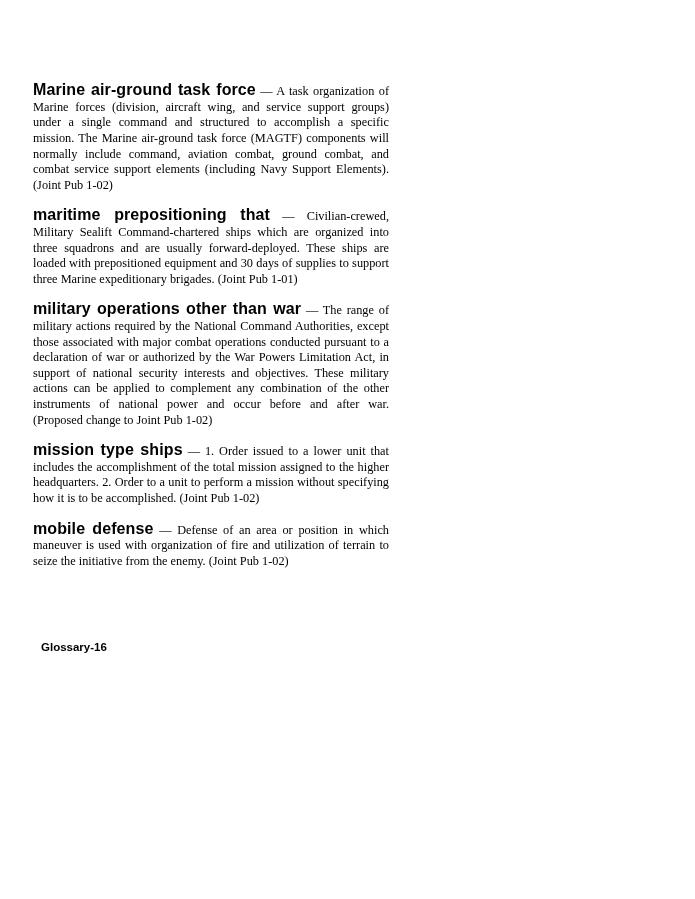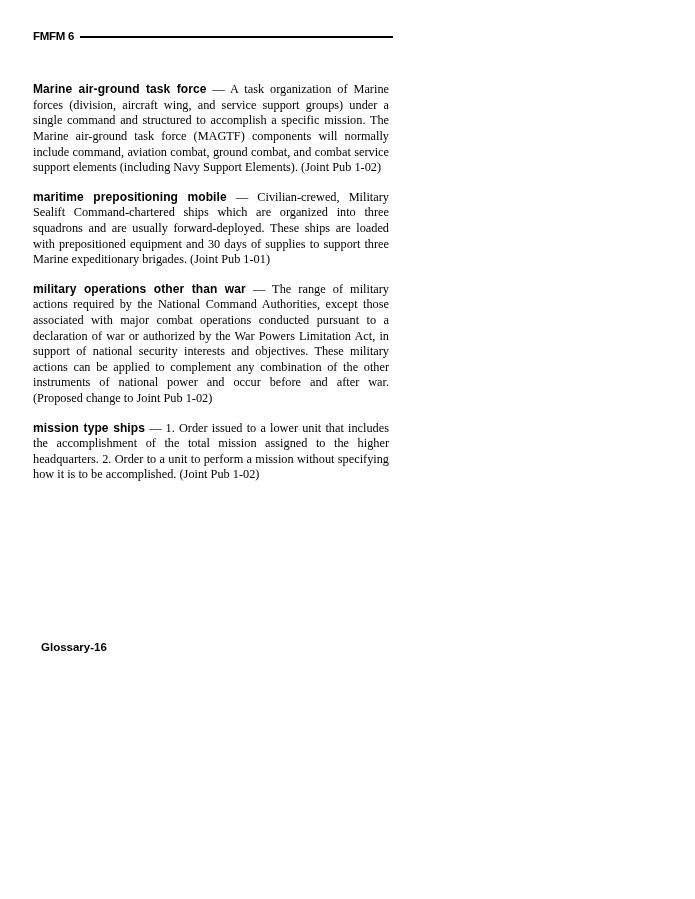--- a/index.html
+++ b/index.html
@@ -54,21 +54,21 @@
     margin-bottom: 14px;
     font-size: 12.3px;
     line-height: 15.6px;
     text-align: justify;
     text-justify: inter-word;
     hyphens: manual;
   }
   .term {
     font-family: "Liberation Sans", sans-serif;
     font-weight: bold;
-    font-size: 12px;
+    font-size: 16px;
     letter-spacing: 0.1px;
   }
   .def {
     font-family: "Liberation Serif", serif;
     margin-top: 40px;
   }
   .footer {
     position: absolute;
     top: 641px;
     left: 33px;
@@ -76,42 +76,41 @@
     font-weight: bold;
     font-size: 11.5px;
     margin-left: 8px;
   }
 </style>
 </head>
 <body>
 
 <div class="page">
 
-  <div class="header">
-    <span class="header-label">FMFM 6</span>
-    <span class="header-rule"></span>
-  </div>
 
   <div class="content">
 
     <p class="entry">
       <span class="term">Marine air-ground task force</span><span class="def"> — A task organization of Marine forces (division, aircraft wing, and service support groups) under a single command and structured to accomplish a specific mission. The Marine air-ground task force (MAGTF) components will normally include command, aviation combat, ground combat, and combat service support elements (including Navy Support Elements).  (Joint Pub 1-02)</span>
     </p>
 
     <p class="entry">
-      <span class="term">maritime prepositioning mobile</span><span class="def"> —  Civilian-crewed, Military Sealift Command-chartered ships which are organized into three squadrons and are usually forward-deployed.   These ships are loaded with prepositioned equipment and 30 days of supplies to support three Marine expeditionary brigades.  (Joint Pub 1-01)</span>
+      <span class="term">maritime prepositioning that</span><span class="def"> —  Civilian-crewed, Military Sealift Command-chartered ships which are organized into three squadrons and are usually forward-deployed.   These ships are loaded with prepositioned equipment and 30 days of supplies to support three Marine expeditionary brigades.  (Joint Pub 1-01)</span>
     </p>
 
     <p class="entry">
       <span class="term">military operations other than war</span><span class="def"> — The range of military actions required by the National Command Authorities, except those associated with major combat operations conducted pursuant to a declaration of war or authorized by the War Powers Limitation Act, in support of national security interests and objectives.  These military actions can be applied to complement any combination of the other instruments of national power and occur before and after war.  (Proposed change to Joint Pub 1-02)</span>
     </p>
 
     <p class="entry">
       <span class="term">mission type ships</span><span class="def"> — 1.  Order issued to a lower unit that includes the accomplishment of the total mission assigned to the higher headquarters.  2.  Order to a unit to perform a mission without specifying how it is to be accomplished.  (Joint Pub 1-02)</span>
     </p>
 
+    <p class="entry">
+      <span class="term">mobile defense</span><span class="def"> — Defense of an area or position in which maneuver is used with organization of fire and utilization of terrain to seize the initiative from the enemy.  (Joint Pub 1-02)</span>
+    </p>
 
 
   </div>
 
   <div class="footer">Glossary-16</div>
 
 </div>
 
 </body></html>

